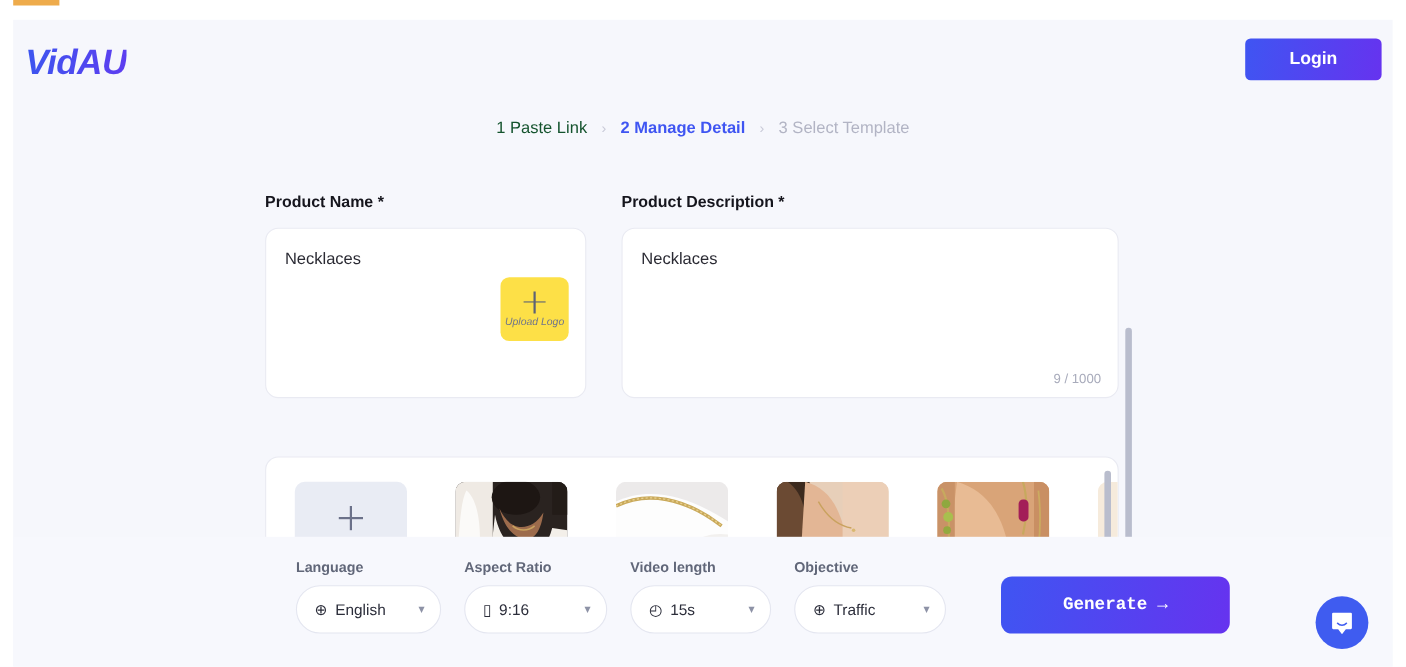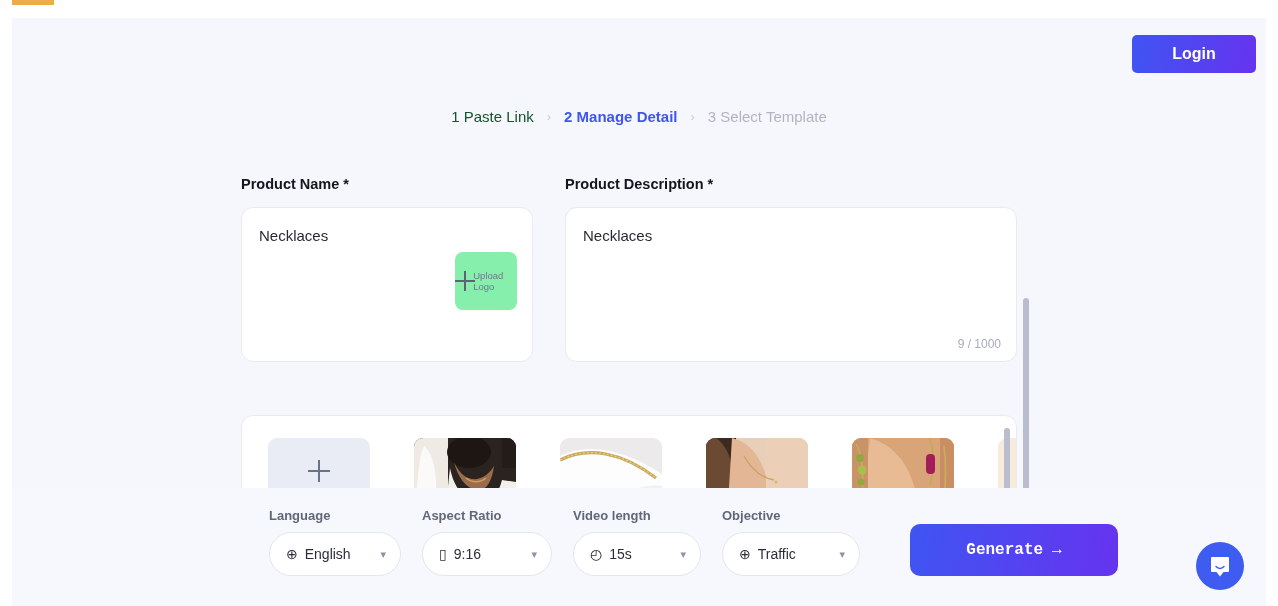--- a/index.html
+++ b/index.html
@@ -110,27 +110,29 @@
   #product-name-value {
     position: absolute;
     left: 17px; top: 19px;
     font-size: 15px;
     color: #2a2a33;
   }
   #upload-logo-tile {
     position: absolute;
     right: 15px; top: 44px;
     width: 62px; height: 58px;
-    background: #86efac;
+    background: #fde047;
     border-radius: 8px;
     display: flex;
+    flex-direction: column;
     align-items: center;
     justify-content: center;
     gap: 2px;
     cursor: pointer;
+    font-style: italic;
   }
   #upload-logo-tile .plus {
     width: 20px; height: 20px;
     position: relative;
   }
   #upload-logo-tile .plus::before,
   #upload-logo-tile .plus::after {
     content: "";
     position: absolute;
     background: #5d6275;
@@ -320,20 +322,21 @@
   }
 </style>
 </head>
 <body>
 
 <div id="top-strip"></div>
 
 <div id="page">
 
   <div id="header">
+    <div id="logo">VidAU</div>
     <button id="login-button">Login</button>
   </div>
 
   <div id="steps">
     <span class="step done">1 Paste Link</span>
     <span class="step-sep">›</span>
     <span class="step active">2 Manage Detail</span>
     <span class="step-sep">›</span>
     <span class="step pending">3 Select Template</span>
   </div>

